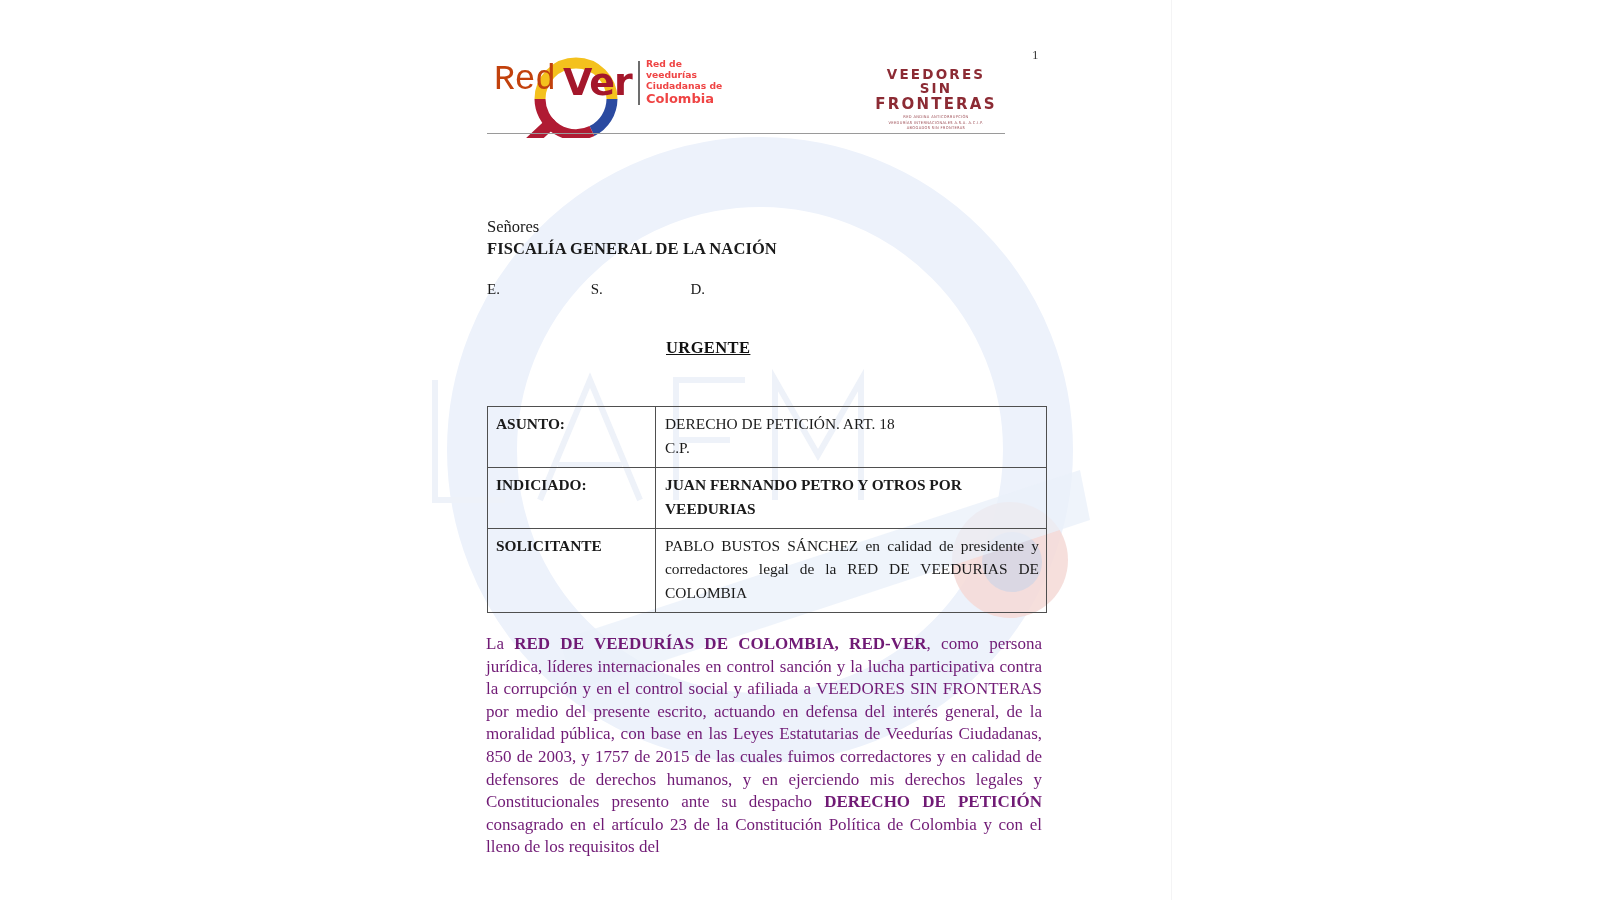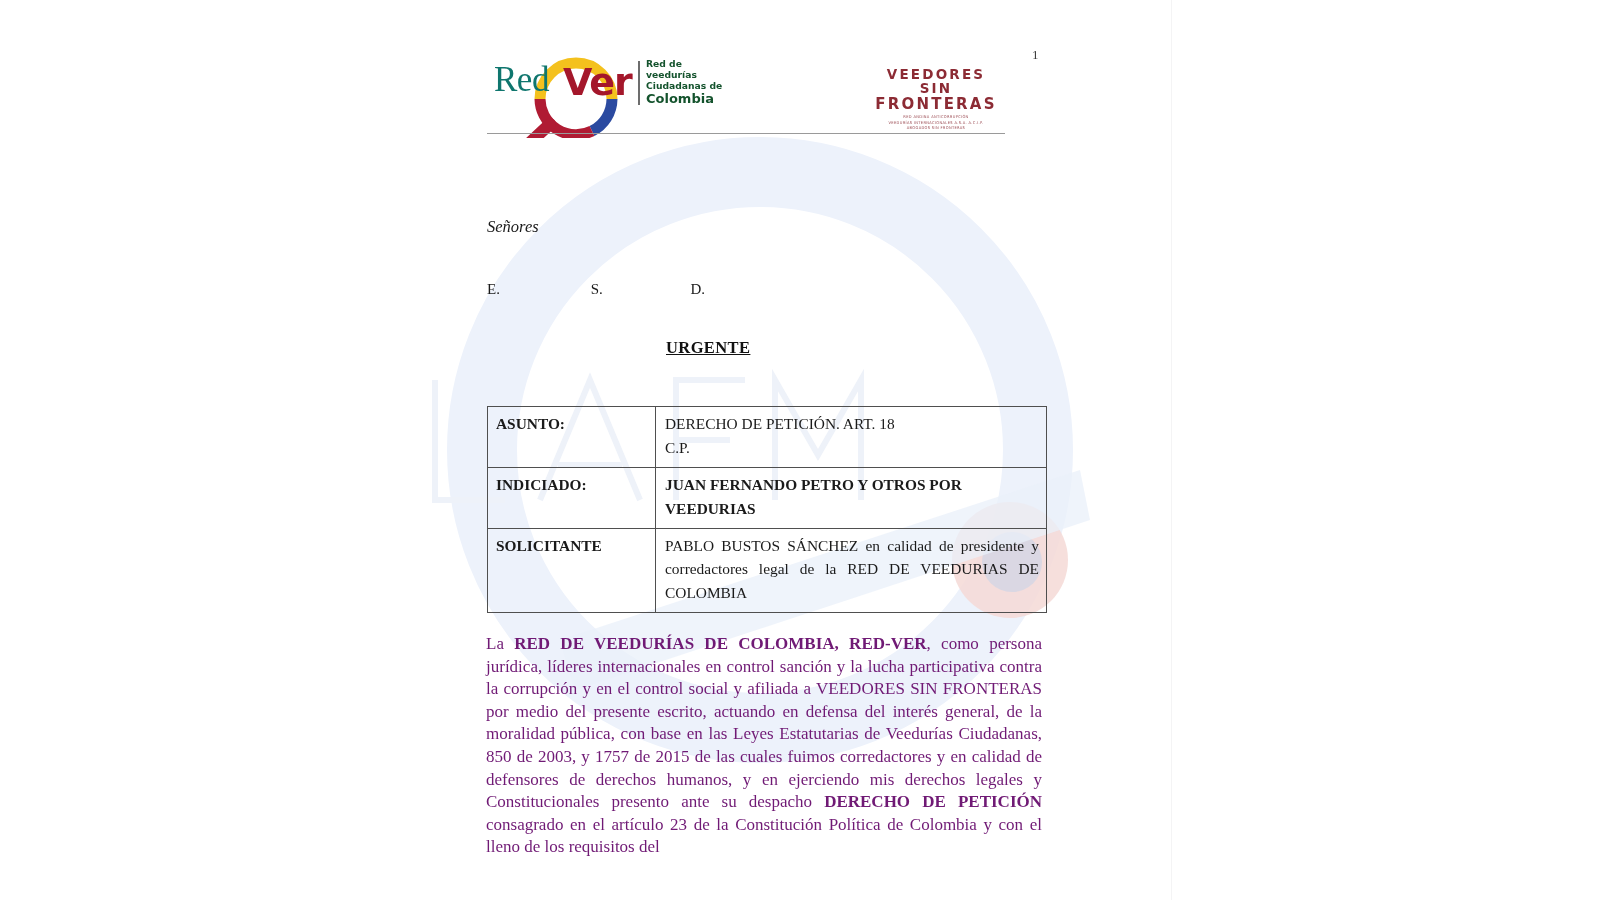--- a/index.html
+++ b/index.html
@@ -106,21 +106,20 @@
     z-index: 2;
   }
 
   
   #addressee {
     position: absolute;
     left: 487px;
     top: 216px;
     width: 560px;
     z-index: 2;
-    font-style: italic;
   }
   .addr-line {
     font-family: "Liberation Serif", serif;
     font-size: 16.5px;
     color: #1a1a1a;
     line-height: 1.32;
   }
   .addr-line.bold { font-weight: bold; letter-spacing: 0.1px; }
 
   #esd-row {
@@ -234,26 +233,26 @@
         <path d="M48 53 A 36 36 0 0 1 120 53" fill="none" stroke="#f4c11d" stroke-width="11" stroke-linecap="butt"></path>
 
         <path d="M120 53 A 36 36 0 0 1 100 85" fill="none" stroke="#2b4aa0" stroke-width="11"></path>
 
         <path d="M100 85 A 36 36 0 0 1 48 53" fill="none" stroke="#b01b33" stroke-width="11"></path>
 
         <path d="M58 78 L30 104" stroke="#b01b33" stroke-width="12" stroke-linecap="round"></path>
       </svg>
       
       <div style="position:absolute; left:0; top:14px; width:170px; height:48px;">
-        <span style="position:absolute; left:2px; top:0; font-family:Liberation Serif, serif; font-size:35px; color:#0f766e; letter-spacing:-0.5px;">Red</span>
+        <span style="position:absolute; left:2px; top:0; font-family:Liberation Mono, monospace; font-size:35px; color:#c2410c; letter-spacing:-0.5px;">Red</span>
         <span style="position:absolute; left:71px; top:0px; font-family:'DejaVu Sans',sans-serif; font-weight:bold; font-size:38px; color:#a4172b; letter-spacing:-1px;">Ver</span>
       </div>
       
       <div style="position:absolute; left:146px; top:15px; width:1.5px; height:44px; background:#6d6d6d;"></div>
-      <div style="position:absolute; left:154px; top:13px; width:78px; font-family:'DejaVu Sans',sans-serif; color:#14532d; line-height:1.17;">
+      <div style="position:absolute; left:154px; top:13px; width:78px; font-family:'DejaVu Sans',sans-serif; color:#ef4444; line-height:1.17;">
         <div style="font-size:9.2px; font-weight:bold;">Red de veedurías</div>
         <div style="font-size:9.2px; font-weight:bold;">Ciudadanas de</div>
         <div style="font-size:13px; font-weight:bold;">Colombia</div>
       </div>
     </div>
 
     <div id="logo-vsf">
       <div id="vsf-line1">VEEDORES SIN</div>
       <div id="vsf-line2">FRONTERAS</div>
       <div style="margin-top:3px;">
@@ -261,20 +260,21 @@
         <div class="vsf-sub">VEEDURÍAS INTERNACIONALES  A.S.A. A.C.I.P.</div>
         <div class="vsf-sub">ABOGADOS SIN FRONTERAS</div>
       </div>
     </div>
   </div>
 
   <div id="header-rule"></div>
 
   <div id="addressee">
     <div class="addr-line">Señores</div>
+    <div class="addr-line bold">FISCALÍA GENERAL DE LA NACIÓN</div>
   </div>
 
   <div id="esd-row">
     <span class="esd-e">E.</span>
     <span class="esd-s">S.</span>
     <span class="esd-d">D.</span>
   </div>
 
   <div id="urgente">URGENTE</div>
 

